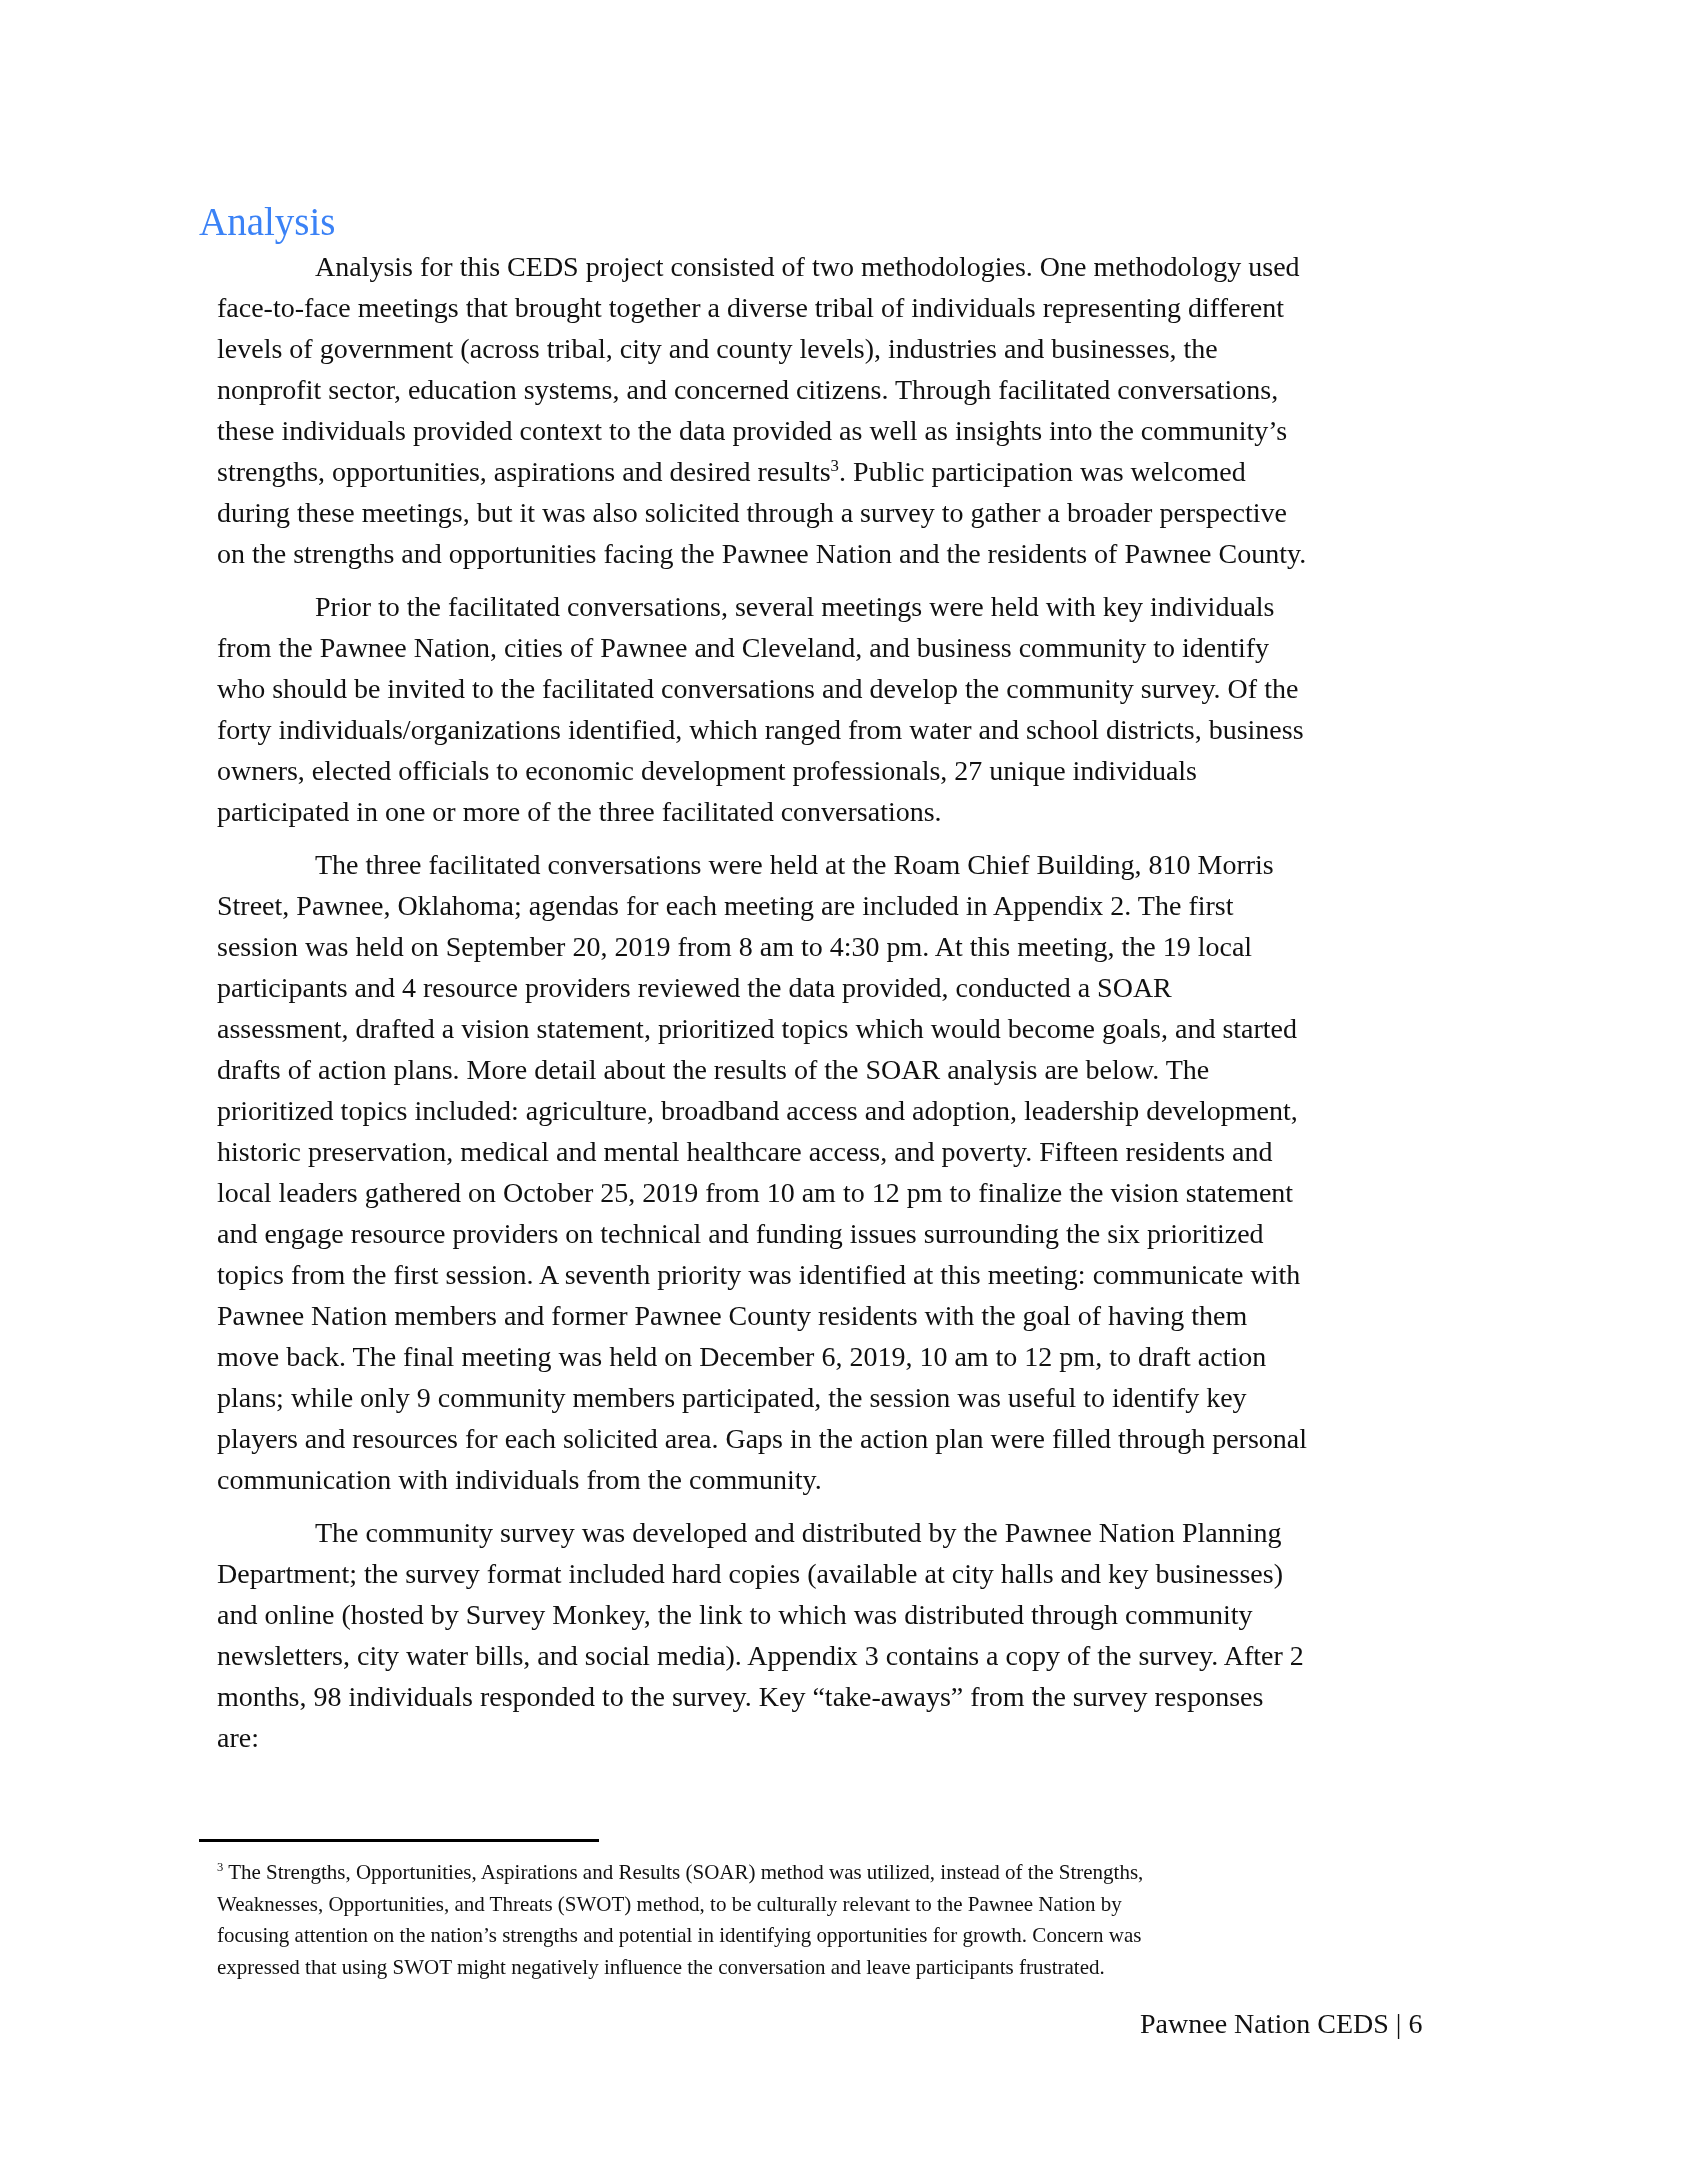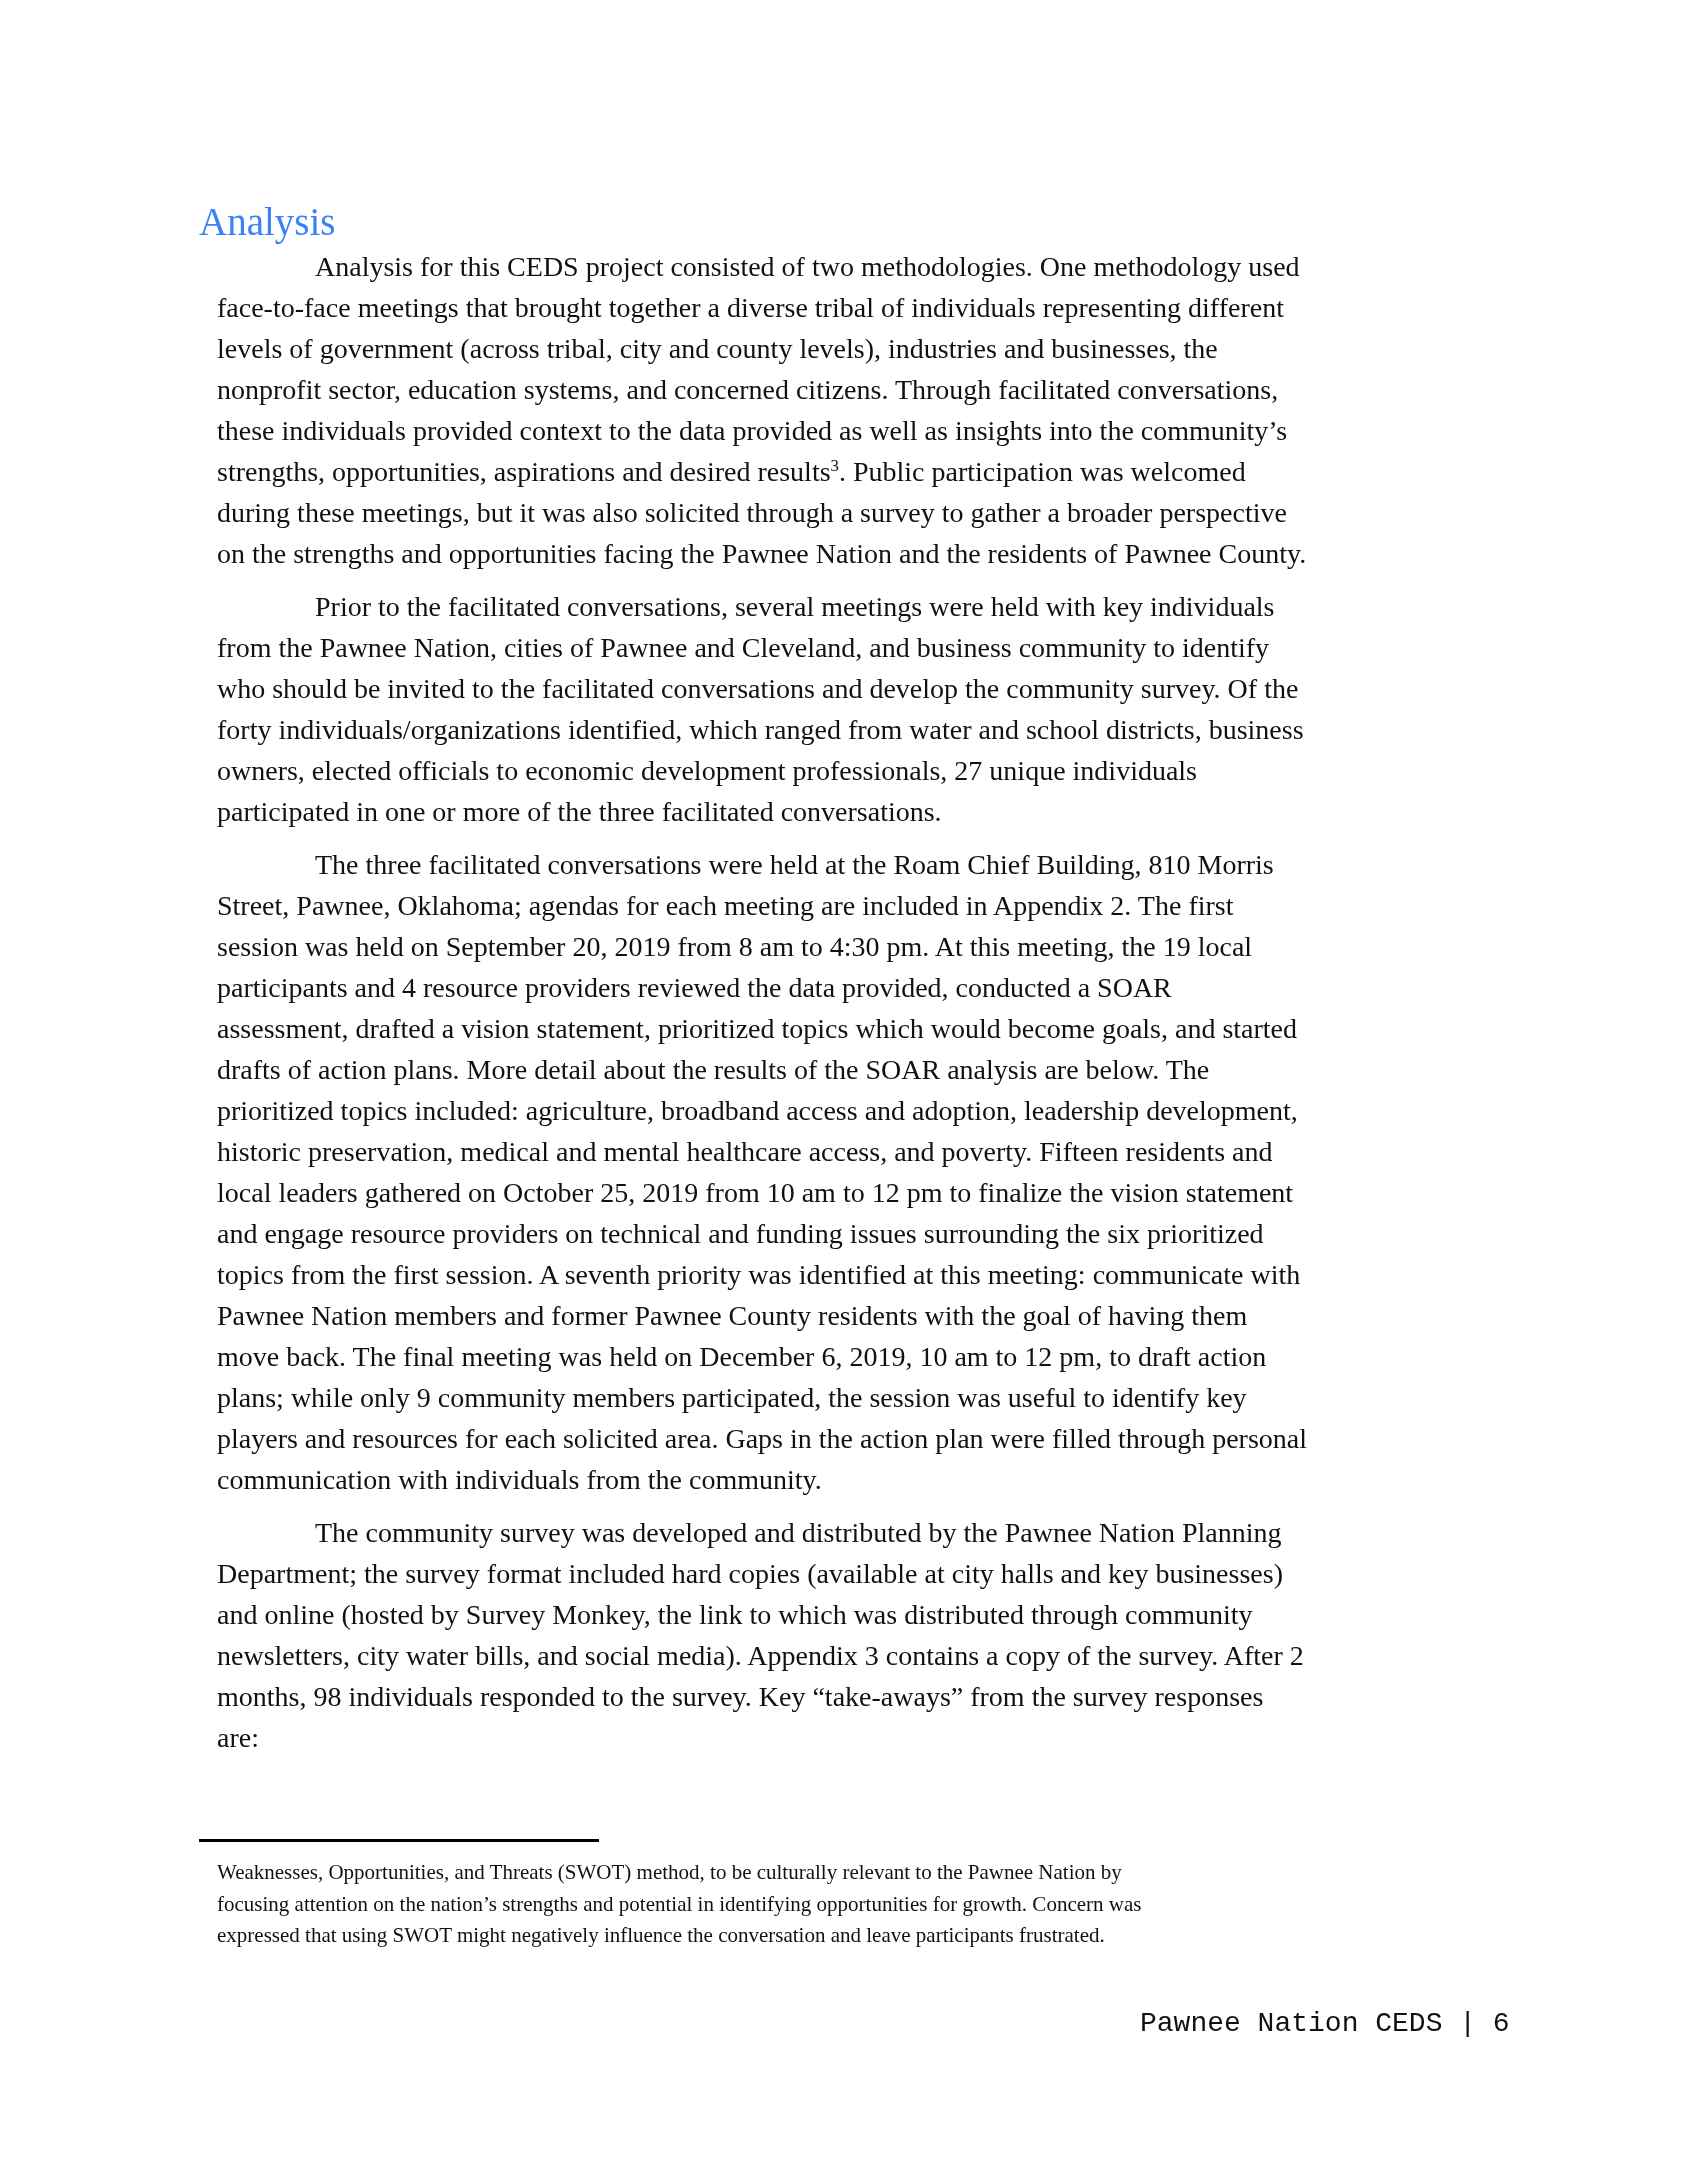--- a/index.html
+++ b/index.html
@@ -6,21 +6,21 @@
   body { width: 1685px; height: 2181px; position: relative; overflow: hidden;
          font-family: "Liberation Serif", "DejaVu Serif", serif; color: #111; }
   .page { position: absolute; left: 199px; top: 198px; width: 1286px; }
   h1.heading { margin: 0; font-weight: normal; font-size: 39px; line-height: 48px; color: #3b82f6; letter-spacing: 0; }
   .para { margin: 0 0 12px 0; font-size: 28px; line-height: 41px; white-space: nowrap; }
   .line { display: block; margin-left: 18px; }
   .indent { padding-left: 98px; }
   sup { font-size: 0.6em; line-height: 0; vertical-align: super; }
   .rule { position: absolute; left: 199px; top: 1839px; width: 400px; height: 3.4px; background: #000; }
   .footnote { position: absolute; left: 199px; top: 1857px; width: 1303px; font-size: 21px; line-height: 31.5px; white-space: nowrap; color: #111; }
-  .footer { position: absolute; left: 1140px; top: 2003px; font-size: 28px; line-height: 41px; color: #111; font-family: Liberation Mono, monospace; }
+  .footer { position: absolute; left: 1140px; top: 2003px; font-size: 28px; line-height: 41px; color: #111; }
 </style>
 </head>
 <body>
 
 <div class="page">
   <h1 class="heading">Analysis</h1>
 
   <p class="para">
     <span class="line indent">Analysis for this CEDS project consisted of two methodologies. One methodology used</span>
     <span class="line">face-to-face meetings that brought together a diverse tribal of individuals representing different</span>
@@ -66,19 +66,20 @@
     <span class="line">and online (hosted by Survey Monkey, the link to which was distributed through community</span>
     <span class="line">newsletters, city water bills, and social media). Appendix 3 contains a copy of the survey. After 2</span>
     <span class="line">months, 98 individuals responded to the survey. Key “take-aways” from the survey responses</span>
     <span class="line">are:</span>
   </p>
 </div>
 
 <div class="rule"></div>
 
 <div class="footnote">
+  <span class="line"><sup>3</sup><span> The Strengths, Opportunities, Aspirations and Results (SOAR) method was utilized, instead of the Strengths,</span></span>
   <span class="line">Weaknesses, Opportunities, and Threats (SWOT) method, to be culturally relevant to the Pawnee Nation by</span>
   <span class="line">focusing attention on the nation’s strengths and potential in identifying opportunities for growth. Concern was</span>
   <span class="line">expressed that using SWOT might negatively influence the conversation and leave participants frustrated.</span>
 </div>
 
 <div class="footer">Pawnee Nation CEDS | 6</div>
 
 
 </body></html>

